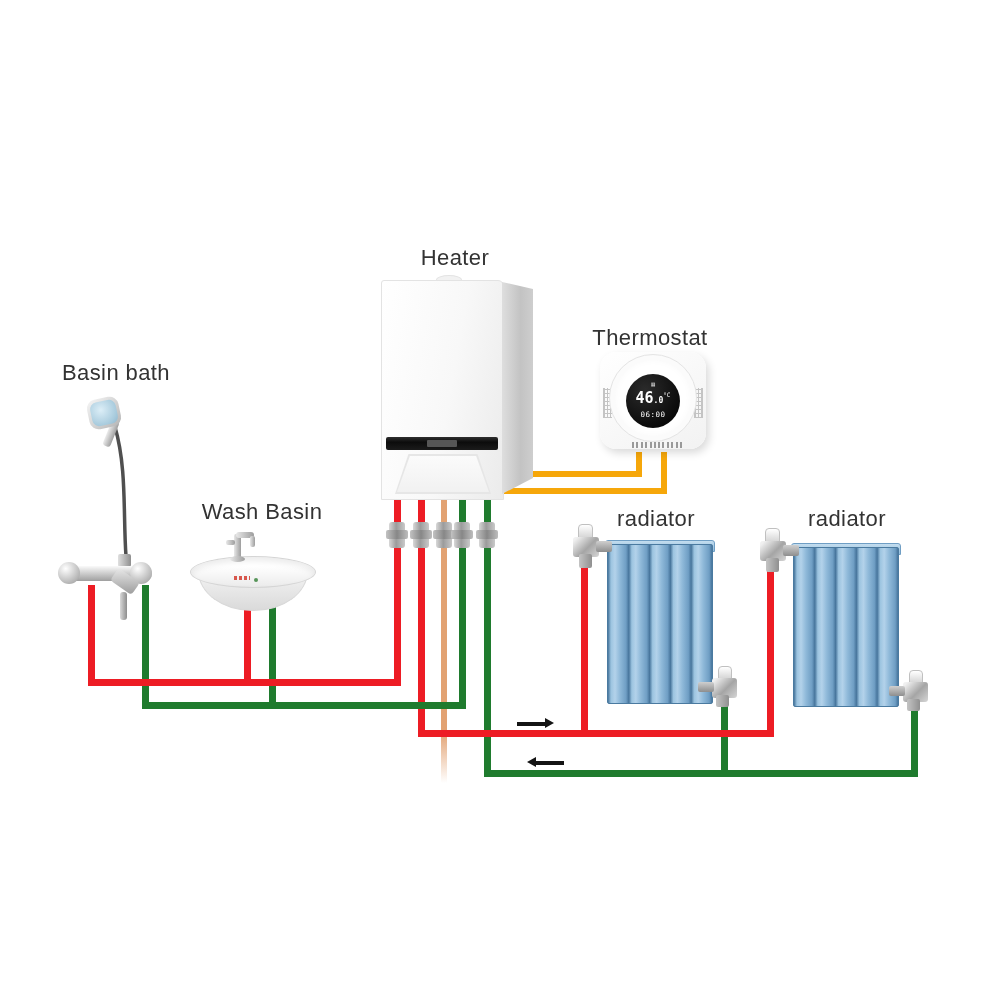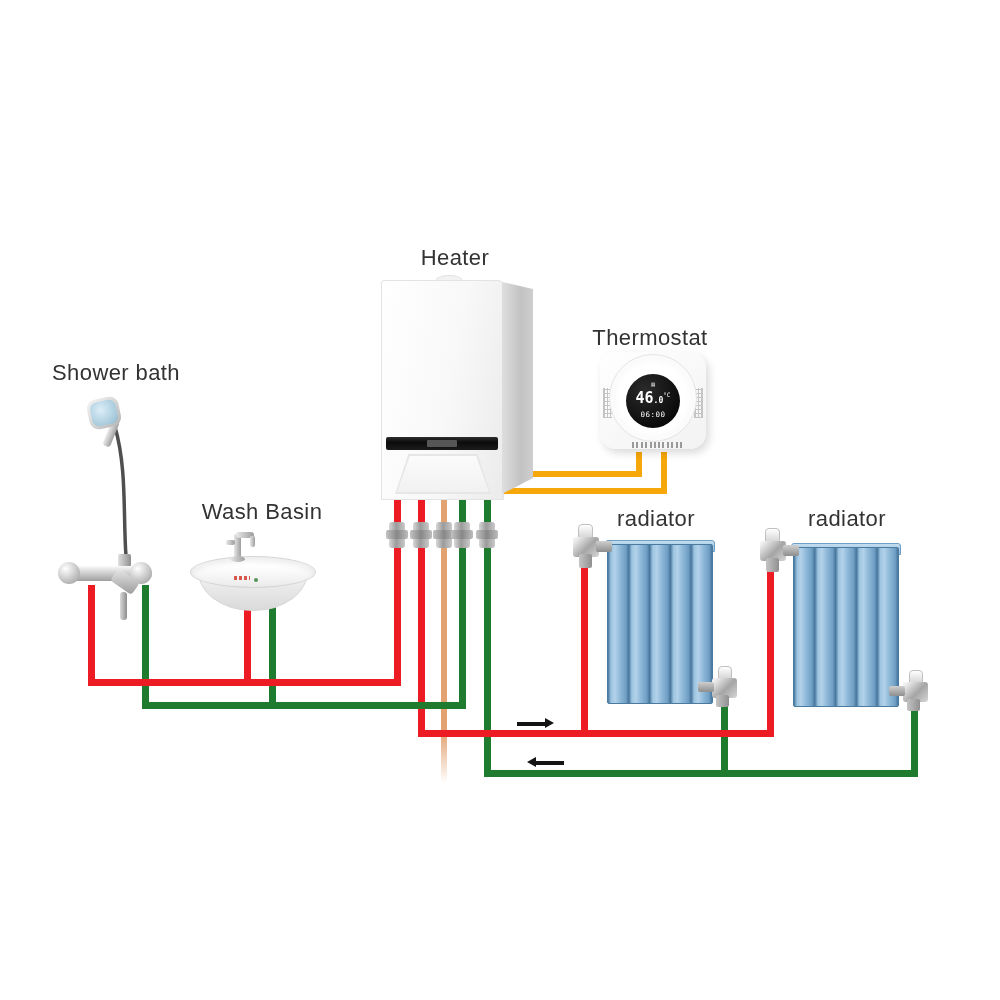--- a/index.html
+++ b/index.html
@@ -112,21 +112,21 @@
   .arrow-head.right{border-left:9px solid #141414;border-top:5.5px solid transparent;border-bottom:5.5px solid transparent;}
   .arrow-head.left{border-right:9px solid #141414;border-top:5.5px solid transparent;border-bottom:5.5px solid transparent;}
 </style>
 </head>
 <body>
 
 <div id="canvas">
 
   <div class="lbl" style="left:455px;top:245px;">Heater</div>
   <div class="lbl" style="left:650px;top:325px;">Thermostat</div>
-  <div class="lbl" style="left:116px;top:360px;">Shower bath</div>
+  <div class="lbl" style="left:116px;top:360px;">Basin bath</div>
   <div class="lbl" style="left:262px;top:499px;">Wash Basin</div>
   <div class="lbl" style="left:656px;top:506px;">radiator</div>
   <div class="lbl" style="left:847px;top:506px;">radiator</div>
 
   <div class="wire" style="left:506px;top:471px;width:136px;height:6px;"></div>
   <div class="wire" style="left:636px;top:452px;width:6px;height:25px;"></div>
   <div class="wire" style="left:498px;top:488px;width:169px;height:6px;"></div>
   <div class="wire" style="left:661px;top:452px;width:6px;height:42px;"></div>
 
   <div class="pipe tan" style="left:441px;top:497px;width:6px;height:286px;"></div>

